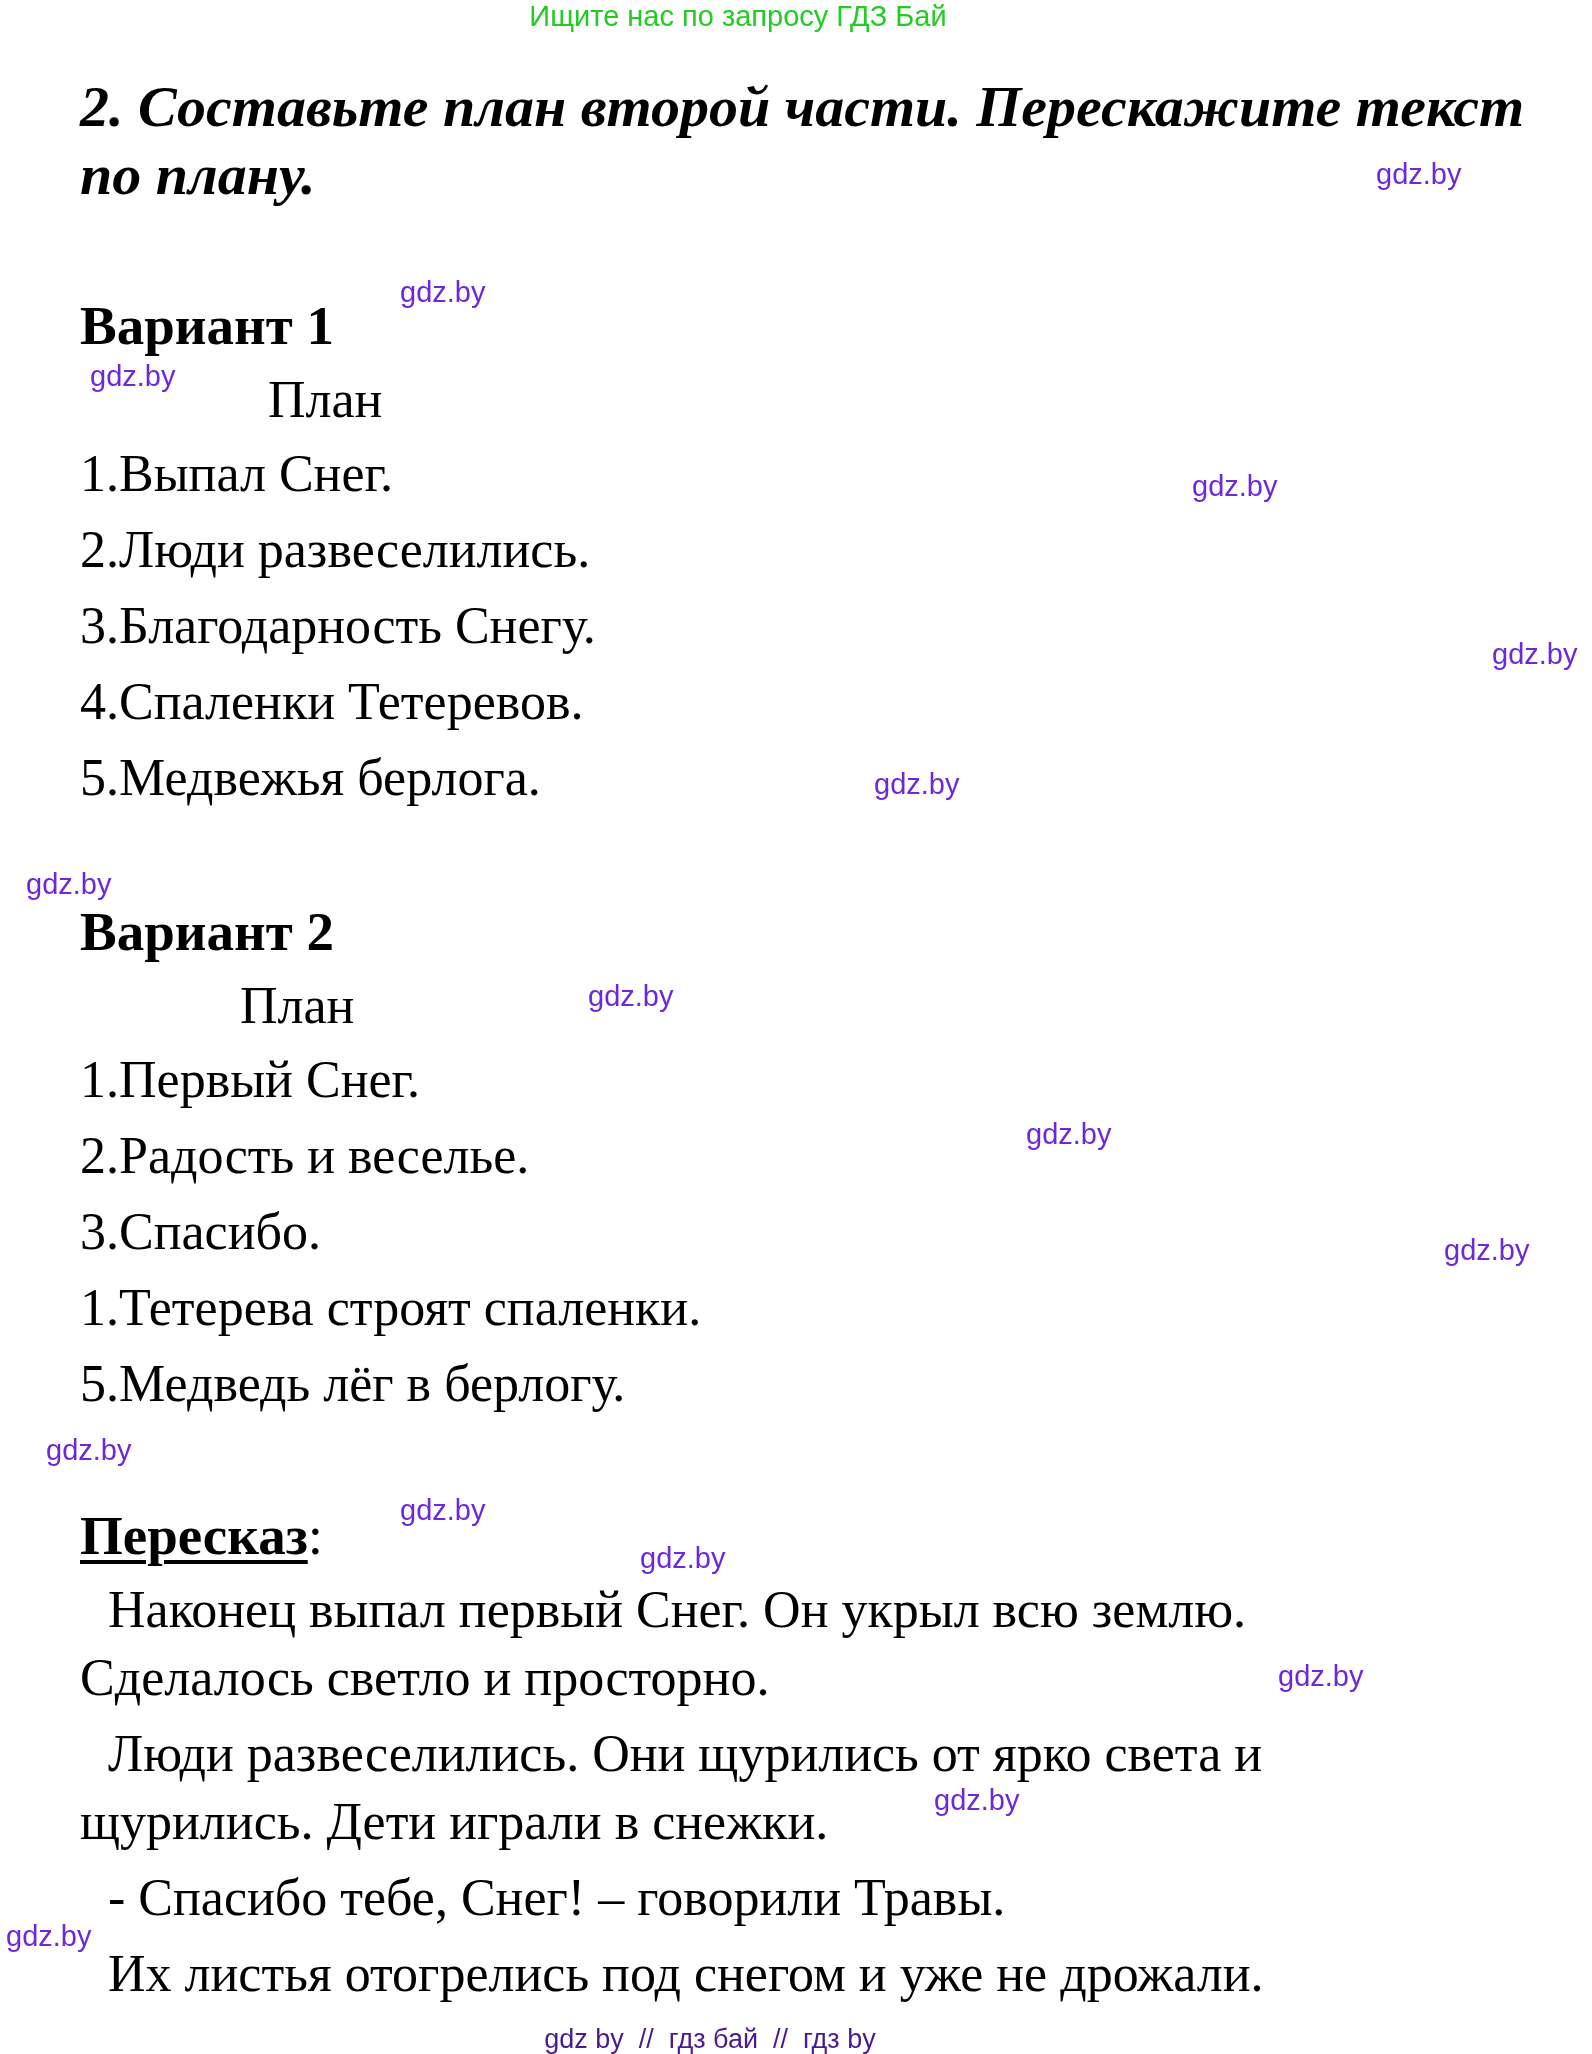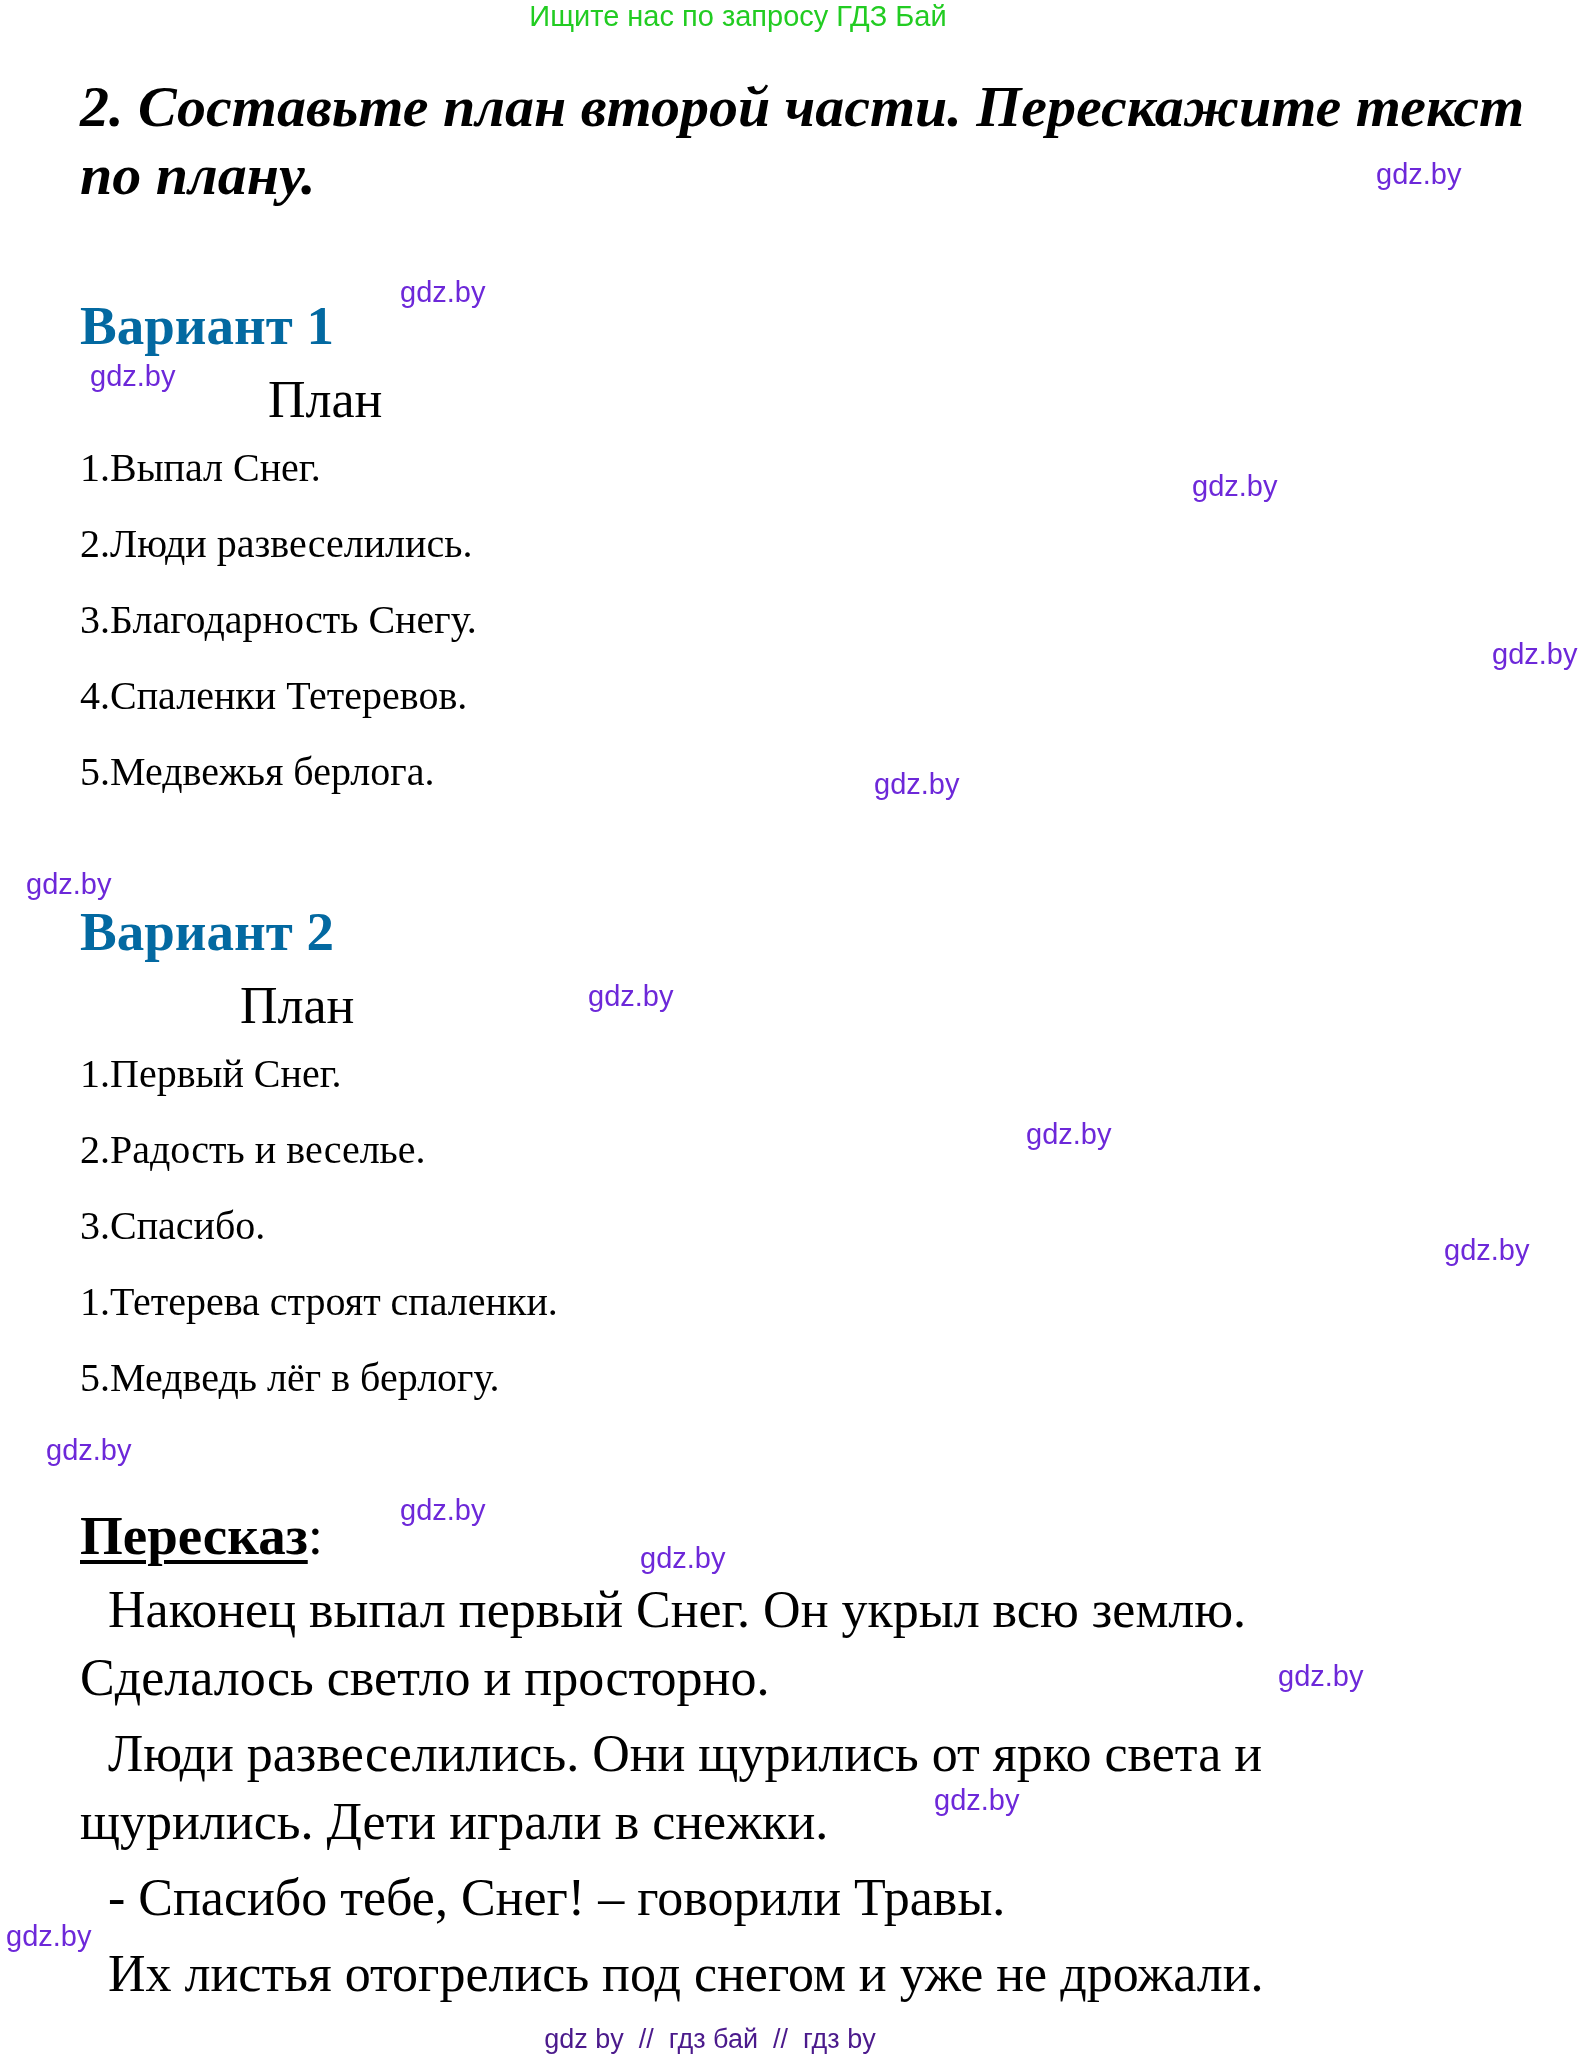--- a/index.html
+++ b/index.html
@@ -1,22 +1,22 @@
 <!DOCTYPE html>
 <html><head>
 <meta charset="utf-8">
 <style>
   html, body { margin:0; padding:0; background:#ffffff; }
   body { width:1592px; height:2054px; position:relative; overflow:hidden; }
   .abs { position:absolute; white-space:nowrap; line-height:1; }
   .banner { font-family:"Liberation Sans", sans-serif; font-size:29px; color:#22cc22; left:0; width:1476px; text-align:center; top:0; }
   .task { font-family:"Liberation Serif", serif; font-style:italic; font-weight:bold; font-size:58px; color:#000; left:80px; }
-  .variant { font-family:"Liberation Serif", serif; font-weight:bold; font-size:55px; color:#0369a1; left:80px; }
+  .variant { font-family:"Liberation Serif", serif; font-weight:bold; font-size:55px; color:#000000; left:80px; }
   .plan-title { font-family:"Liberation Serif", serif; font-size:52px; color:#000; }
-  .item { font-family:"Liberation Serif", serif; font-size:40px; color:#000; left:80px; }
+  .item { font-family:"Liberation Serif", serif; font-size:52px; color:#000; left:80px; }
   .retell-title { font-family:"Liberation Serif", serif; font-weight:bold; font-size:55px; color:#000; left:80px; }
   .retell-title u { text-decoration:underline; text-decoration-thickness:4px; text-underline-offset:6px; }
   .para { font-family:"Liberation Serif", serif; font-size:52px; color:#000; }
   .wm { font-family:"Liberation Sans", sans-serif; font-size:29px; color:#6d28d9; }
   .footer { font-family:"Liberation Sans", sans-serif; font-size:27px; color:#4b1a8c; left:0; width:1420px; text-align:center; top:2026px; }
 </style>
 </head>
 <body>
 
 <div class="abs banner" style="top:2px;">Ищите нас по запросу ГДЗ Бай</div>

